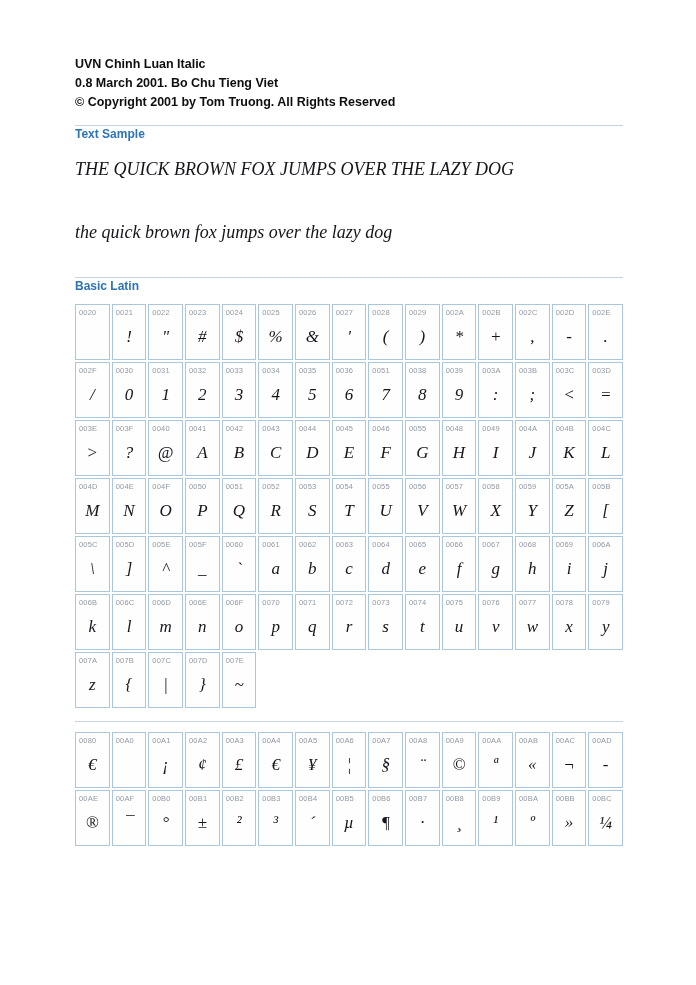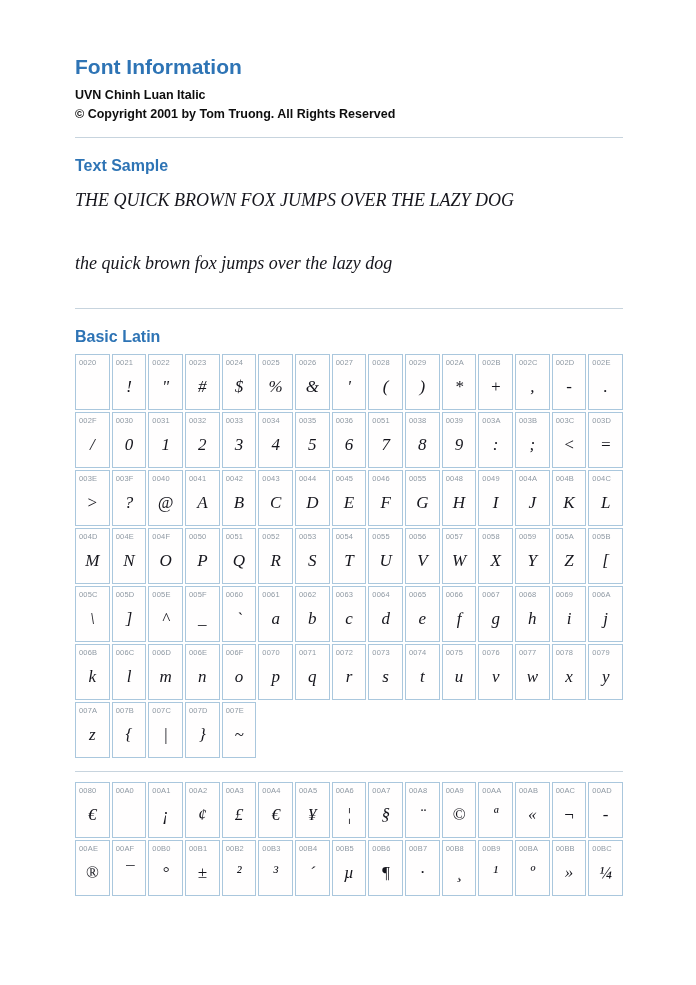--- a/index.html
+++ b/index.html
@@ -33,24 +33,24 @@
     line-height: 19px;
     color: #0e0e0e;
   }
   .divider {
     border: none;
     border-top: 1px solid #c7d4de;
     margin: 13px 0 0 0;
   }
   .section-heading {
     color: #2E74B5;
-    font-size: 16px;
+    font-size: 12px;
     font-weight: bold;
     line-height: 15px;
-    margin-top: 20px;
+    margin-top: 1px;
   }
   .sample {
     font-family: "Liberation Serif", serif;
     font-style: italic;
     color: #15151c;
     text-align: left;
   }
   .sample-upper {
     font-size: 18px;
     margin-top: 17px;
@@ -94,24 +94,24 @@
   }
   .grid-block {
     margin-bottom: 12px;
   }
 </style>
 </head>
 <body>
 
 <div class="page">
 
-  <h1 class="page-title">Font Information</h1>
 
   <div>
     <div class="meta-line">UVN Chinh Luan Italic</div>
+    <div class="meta-line">0.8 March 2001. Bo Chu Tieng Viet</div>
     <div class="meta-line">© Copyright 2001 by Tom Truong. All Rights Reserved</div>
   </div>
 
   <hr class="divider">
 
   <div class="section-heading">Text Sample</div>
   <div class="sample sample-upper">THE QUICK BROWN FOX JUMPS OVER THE LAZY DOG</div>
   <div class="sample sample-lower">the quick brown fox jumps over the lazy dog</div>
 
   <hr class="divider">

